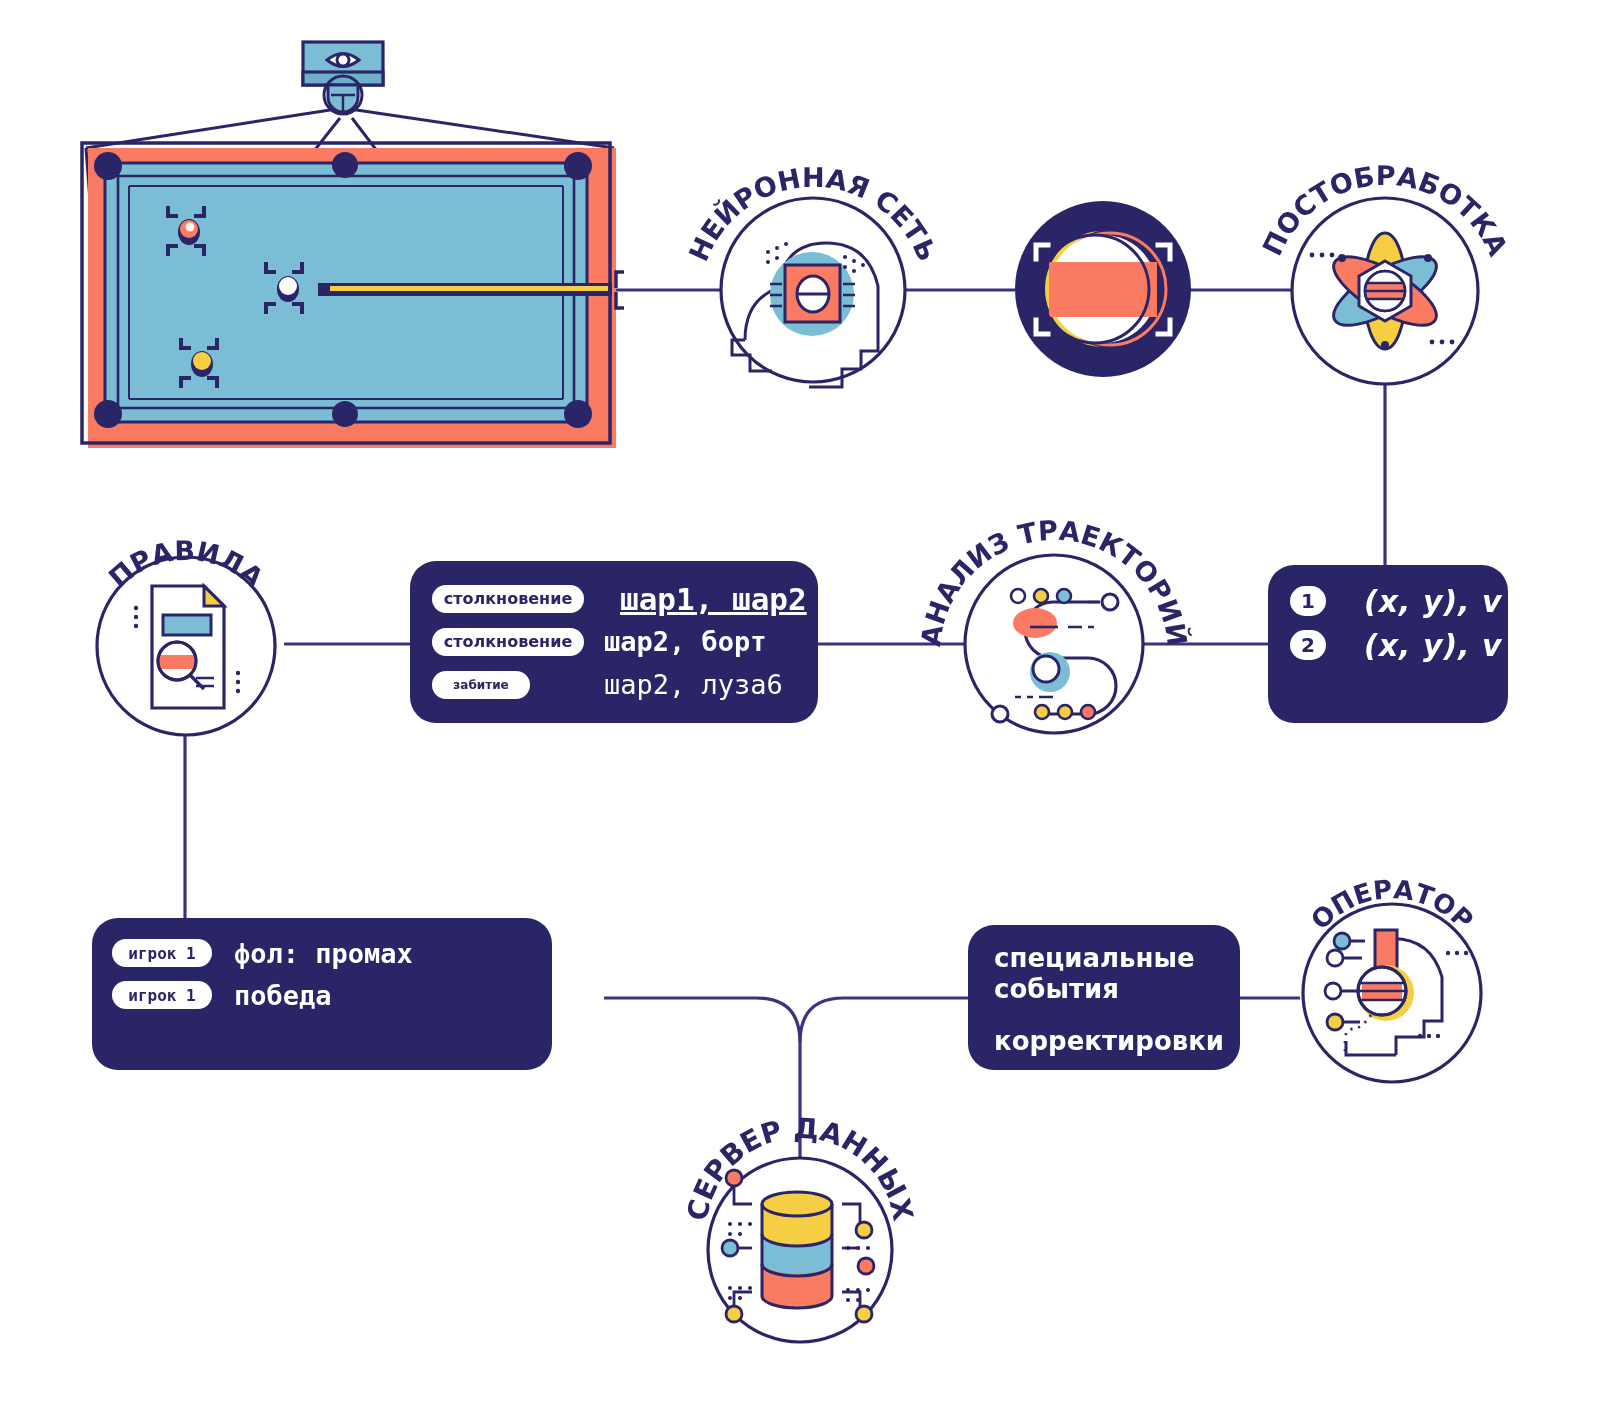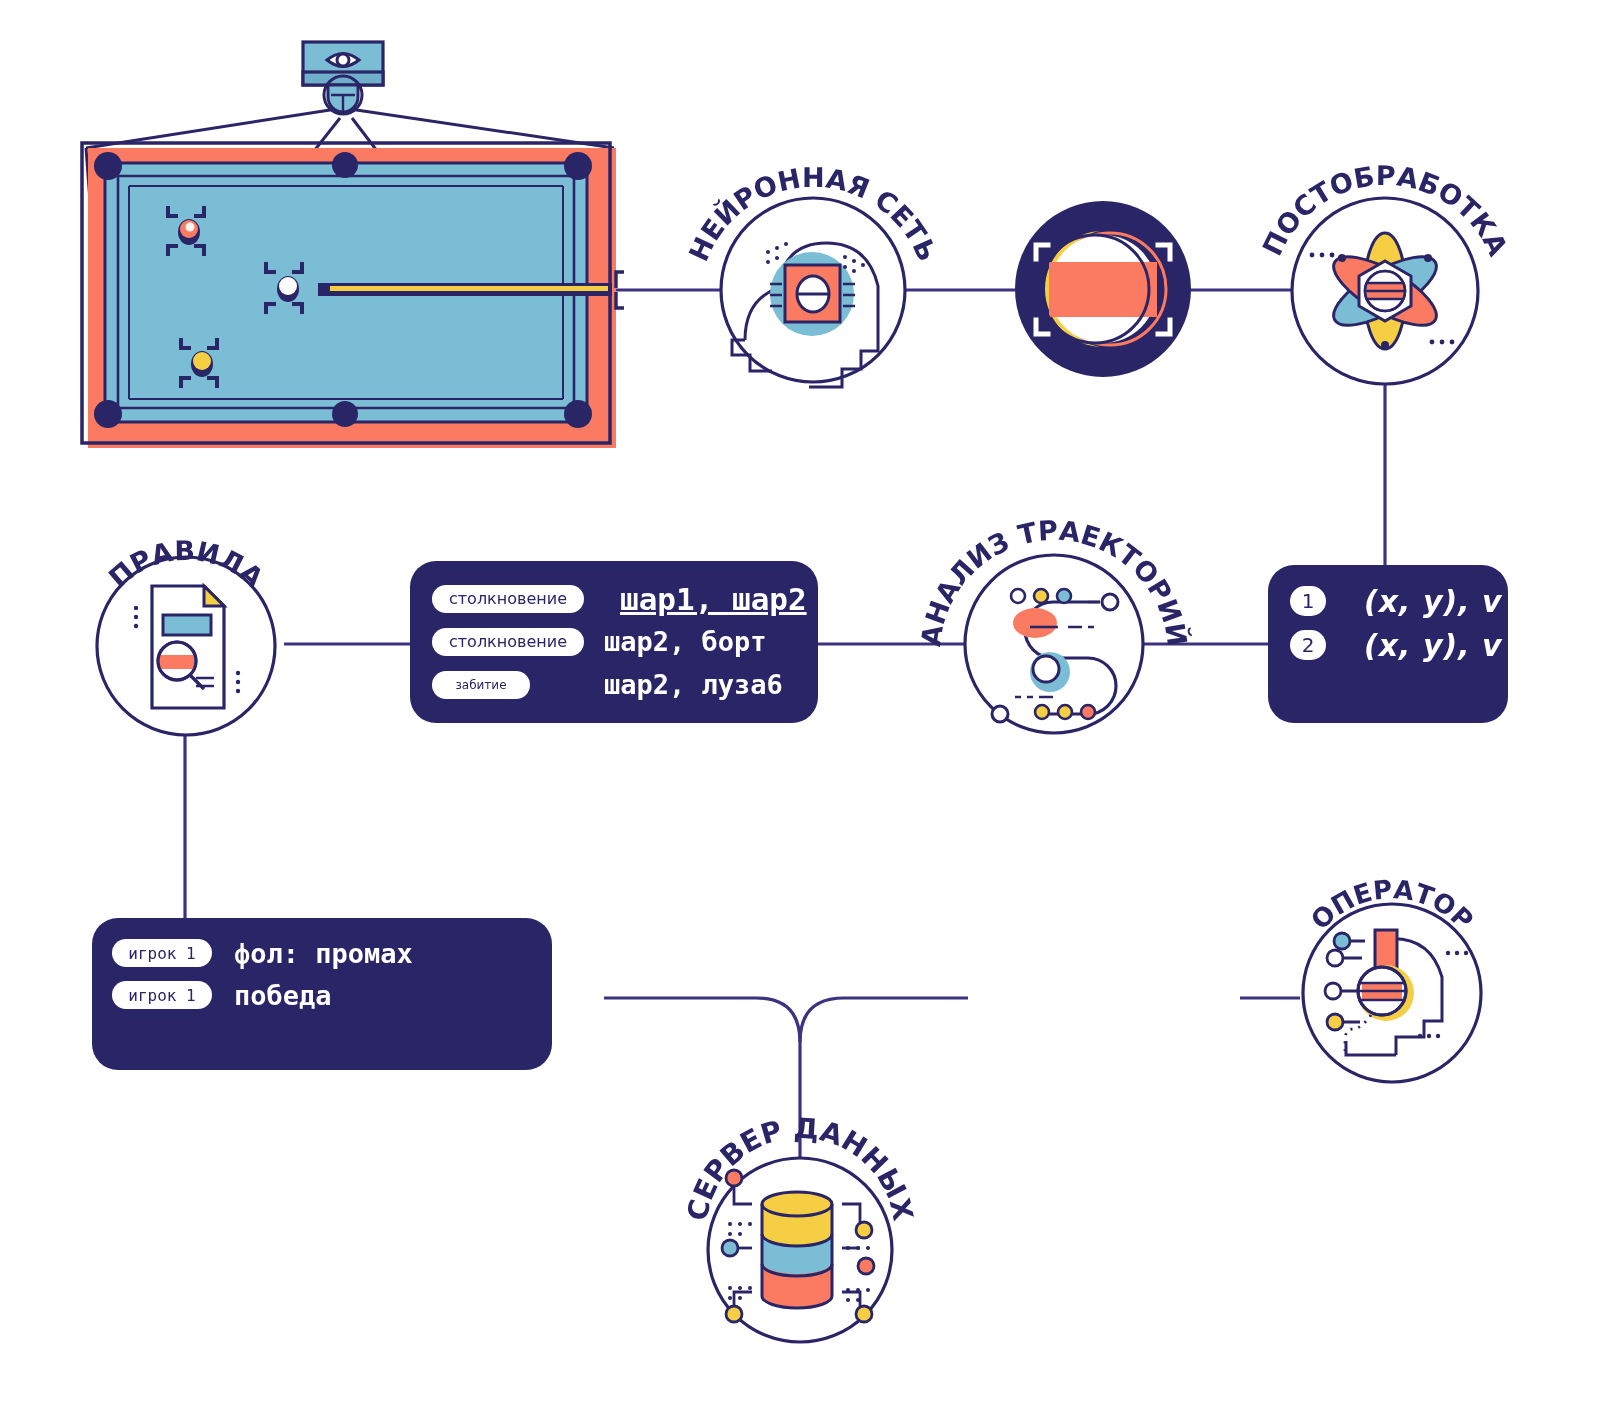--- a/index.html
+++ b/index.html
@@ -10,21 +10,21 @@
   }
   #stage{position:absolute;left:0;top:0;width:1600px;height:1428px;}
   svg.layer{position:absolute;left:0;top:0;width:1600px;height:1428px;overflow:visible;}
   .panel{
     position:absolute;background:#2A2566;border-radius:26px;
     color:#fff;box-sizing:border-box;
   }
   .pill{
     display:inline-flex;align-items:center;justify-content:center;
     background:#ffffff;color:#2A2566;border-radius:999px;
-    font-weight:400;white-space:nowrap;
+    font-weight:700;white-space:nowrap;
   }
   .mono{font-family:"DejaVu Sans Mono","Liberation Mono",monospace;}
   .row{display:flex;align-items:center;}
   .arc-text{font-family:"DejaVu Sans","Liberation Sans",sans-serif;font-weight:800;fill:#2A2566;}
 </style>
 </head>
 <body>
 
 <div id="stage">
 
@@ -371,29 +371,34 @@
     <div class="row" style="height:43px;">
       <span class="pill" style="width:152px;height:28px;font-size:16px;">столкновение</span>
       <span class="mono" style="margin-left:36px;font-size:31px;font-weight:700;text-decoration:underline;">шар1, шар2</span>
     </div>
     <div class="row" style="height:43px;">
       <span class="pill" style="width:152px;height:28px;font-size:16px;">столкновение</span>
       <span class="mono" style="margin-left:20px;font-size:27px;font-weight:700;">шар2, борт</span>
     </div>
     <div class="row" style="height:43px;">
       <span class="pill" style="width:98px;height:28px;font-size:12px;text-align:center;">забитие</span>
-      <span class="mono" style="margin-left:74px;font-size:27px;font-weight:700;">шар2, луза6</span>
+      <span class="mono" style="margin-left:74px;font-size:27px;font-weight:400;">шар2, луза6</span>
     </div>
   </div>
 
   <div class="panel" style="left:92px;top:918px;width:460px;height:152px;padding:14px 0 0 20px;">
     <div class="row" style="height:42px;">
       <span class="pill mono" style="width:100px;height:28px;font-size:16px;">игрок 1</span>
       <span class="mono" style="margin-left:22px;font-size:27px;font-weight:700;">фол: промах</span>
     </div>
     <div class="row" style="height:42px;">
       <span class="pill mono" style="width:100px;height:28px;font-size:16px;">игрок 1</span>
       <span class="mono" style="margin-left:22px;font-size:27px;font-weight:700;text-align:center;">победа</span>
     </div>
   </div>
 
+  <div class="panel" style="left:968px;top:925px;width:272px;height:145px;padding:18px 0 0 26px;">
+    <div style="font-size:26px;font-weight:700;line-height:1.18;">специальные</div>
+    <div style="font-size:26px;font-weight:700;line-height:1.18;">события</div>
+    <div style="font-size:26px;font-weight:700;margin-top:22px;">корректировки</div>
+  </div>
 
 </div>
 
 </body></html>

